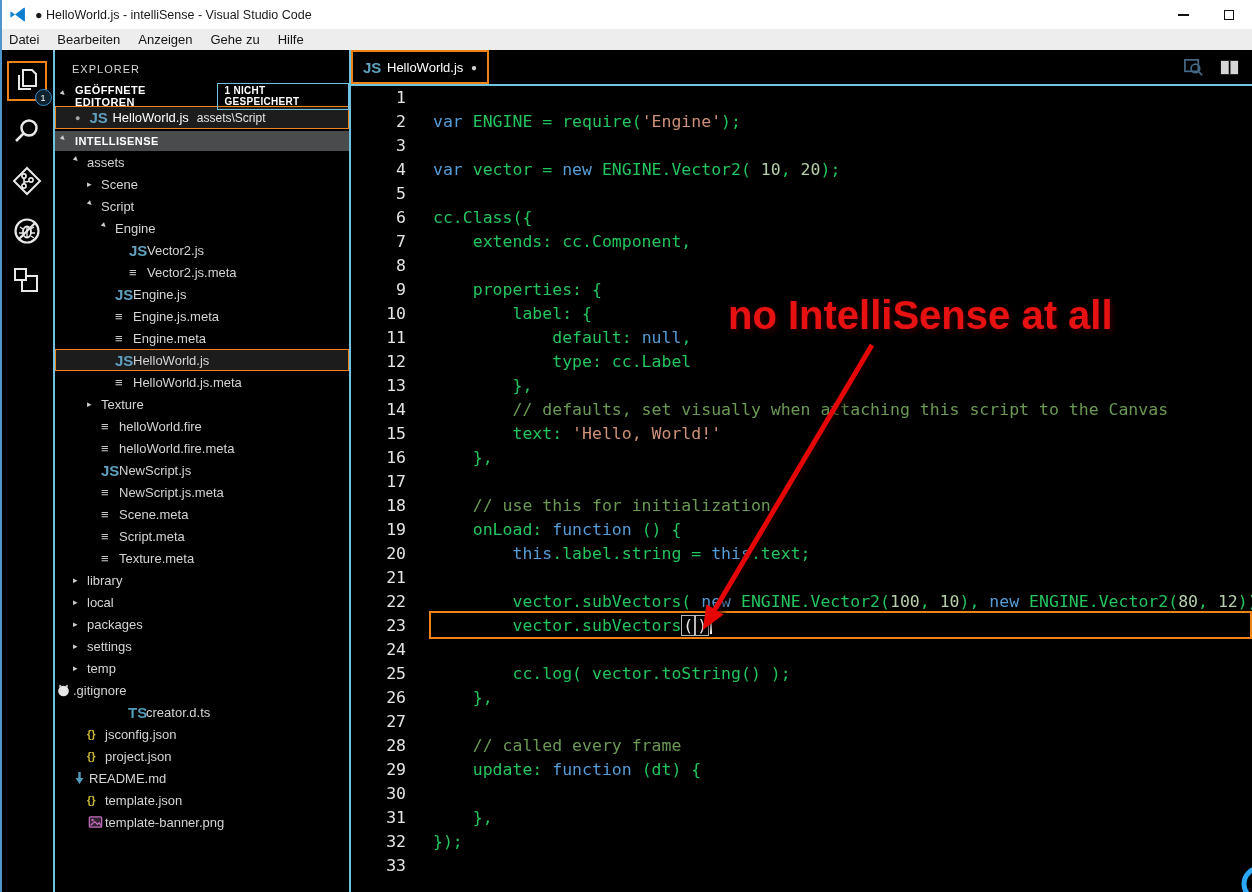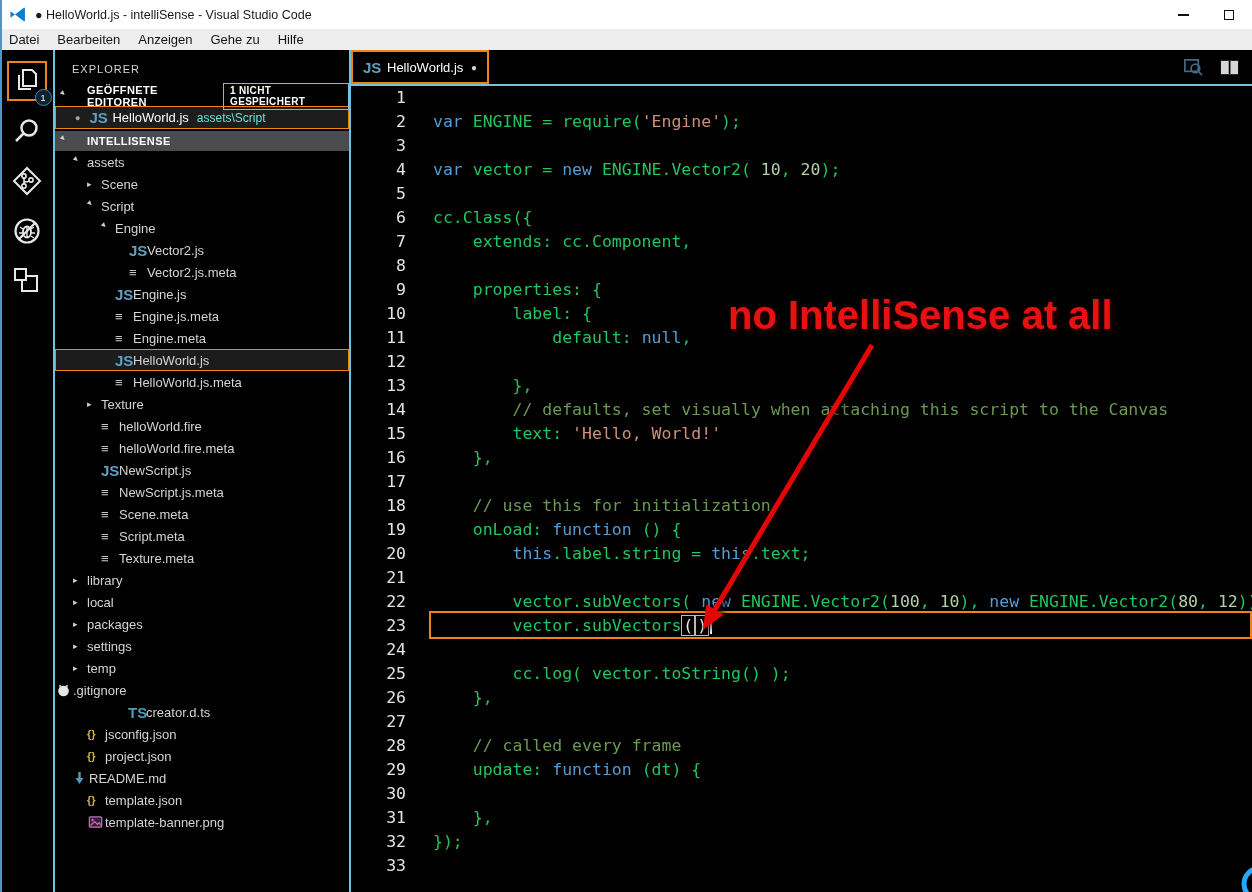--- a/index.html
+++ b/index.html
@@ -31,26 +31,26 @@
   .act-box { width:40px; height:40px; border:2px solid #ef8318; display:flex; align-items:center; justify-content:center; position:relative; }
   .act-badge { position:absolute; right:-7px; bottom:-7px; width:17px; height:17px; border-radius:50%;
     background:#10222e; border:1.5px solid #2e8ccf; color:#fff; font-size:9px;
     display:flex; align-items:center; justify-content:center; }
 
   
   .sidebar { width:294px; flex:none; background:#000; color:#cccccc; font-size:13px; overflow:hidden; }
   .expl-header { height:36px; padding:13px 0 0 17px; font-size:11px; letter-spacing:1px; color:#d6d6d6; }
   .sec-row { height:20px; display:flex; align-items:center; font-size:11px; font-weight:bold; color:#ffffff; }
   .sec-row .tw { margin-left:5px; }
-  .sec-label { margin-left:14px; letter-spacing:0.4px; }
+  .sec-label { margin-left:2px; letter-spacing:0.4px; }
   .oe-badge { margin-left:10px; border:1px solid #6fc3df; padding:1px 6px 2px 6px; font-size:10px; color:#fff; letter-spacing:0.3px; }
   .open-item { height:23px; display:flex; align-items:center; border:1px solid #ef8318; background:#1d1d1d; padding-left:19px; }
   .open-item .dot { color:#a8a8a8; font-size:9px; margin-right:9px; }
   .open-item .nm { color:#fff; margin-left:6px; }
-  .open-item .pth { color:#5eead4; margin-left:8px; font-size:12px; }
+  .open-item .pth { color:#e5e5e5; margin-left:8px; font-size:12px; }
   .sec-intelli { background:#494b4d; margin-top:2px; }
   .tree { }
   .tree-row { height:22px; display:flex; align-items:center; color:#d4d4d4; }
   .tree-row.sel { border:1px solid #ef8318; background:#1c1c1c; }
   .tw { display:inline-block; width:13px; font-size:9px; color:#cfcfcf; flex:none; font-family:"DejaVu Sans", sans-serif; }
   .tw.exp { transform:rotate(45deg); }
   .fic { display:inline-flex; width:17px; flex:none; font-weight:bold; font-size:15px; align-items:center; }
   .f-js  { color:#5f9fbf; }
   .f-ts  { color:#519aba;margin-left:41px; }
   .f-json{ color:#cbb837; font-size:11px; }
@@ -347,21 +347,21 @@
           <div class="code-line"><div class="ln">2</div><div class="lc"><span class="tok-k">var</span><span class="tok-d"> ENGINE = require(</span><span class="tok-s">'Engine'</span><span class="tok-d">);</span></div></div>
           <div class="code-line"><div class="ln">3</div><div class="lc"></div></div>
           <div class="code-line"><div class="ln">4</div><div class="lc"><span class="tok-k">var</span><span class="tok-d"> vector = </span><span class="tok-k">new</span><span class="tok-d"> ENGINE.Vector2( </span><span class="tok-n">10</span><span class="tok-d">, </span><span class="tok-n">20</span><span class="tok-d">);</span></div></div>
           <div class="code-line"><div class="ln">5</div><div class="lc"></div></div>
           <div class="code-line"><div class="ln">6</div><div class="lc"><span class="tok-d">cc.Class({</span></div></div>
           <div class="code-line"><div class="ln">7</div><div class="lc"><span class="tok-d">    extends: cc.Component,</span></div></div>
           <div class="code-line"><div class="ln">8</div><div class="lc"></div></div>
           <div class="code-line"><div class="ln">9</div><div class="lc"><span class="tok-d">    properties: {</span></div></div>
           <div class="code-line"><div class="ln">10</div><div class="lc"><span class="tok-d">        label: {</span></div></div>
           <div class="code-line"><div class="ln">11</div><div class="lc"><span class="tok-d">            default: </span><span class="tok-k">null</span><span class="tok-d">,</span></div></div>
-          <div class="code-line"><div class="ln">12</div></div>
+          <div class="code-line"><div class="ln">12</div><div class="lc"><span class="tok-d">            type: cc.Label</span></div></div>
           <div class="code-line"><div class="ln">13</div><div class="lc"><span class="tok-d">        },</span></div></div>
           <div class="code-line"><div class="ln">14</div><div class="lc"><span class="tok-c">        // defaults, set visually when attaching this script to the Canvas</span></div></div>
           <div class="code-line"><div class="ln">15</div><div class="lc"><span class="tok-d">        text: </span><span class="tok-s">'Hello, World!'</span></div></div>
           <div class="code-line"><div class="ln">16</div><div class="lc"><span class="tok-d">    },</span></div></div>
           <div class="code-line"><div class="ln">17</div><div class="lc"></div></div>
           <div class="code-line"><div class="ln">18</div><div class="lc"><span class="tok-c">    // use this for initialization</span></div></div>
           <div class="code-line"><div class="ln">19</div><div class="lc"><span class="tok-d">    onLoad: </span><span class="tok-k">function</span><span class="tok-d"> () {</span></div></div>
           <div class="code-line"><div class="ln">20</div><div class="lc"><span class="tok-d">        </span><span class="tok-k">this</span><span class="tok-d">.label.string = </span><span class="tok-k">this</span><span class="tok-d">.text;</span></div></div>
           <div class="code-line"><div class="ln">21</div><div class="lc"></div></div>
           <div class="code-line"><div class="ln">22</div><div class="lc"><span class="tok-d">        vector.subVectors( </span><span class="tok-k">new</span><span class="tok-d"> ENGINE.Vector2(</span><span class="tok-n">100</span><span class="tok-d">, </span><span class="tok-n">10</span><span class="tok-d">), </span><span class="tok-k">new</span><span class="tok-d"> ENGINE.Vector2(</span><span class="tok-n">80</span><span class="tok-d">, </span><span class="tok-n">12</span><span class="tok-d">));</span></div></div>

